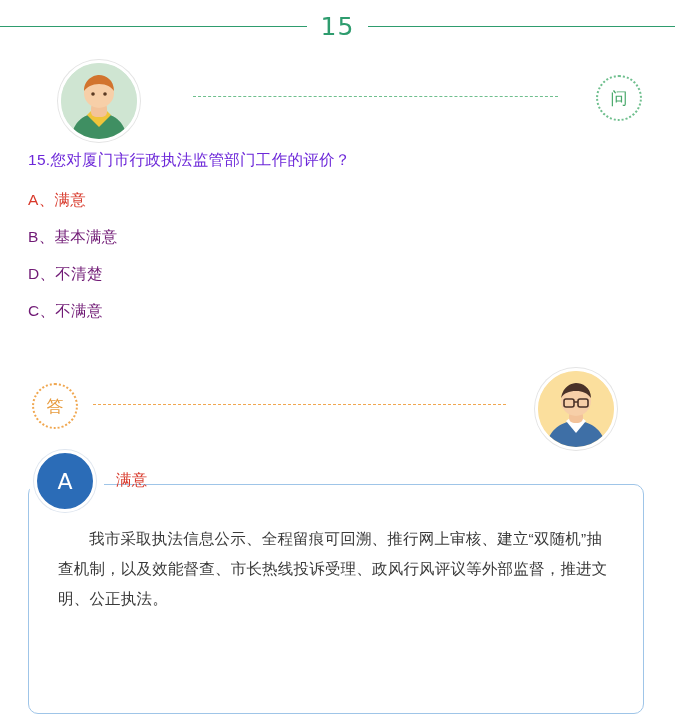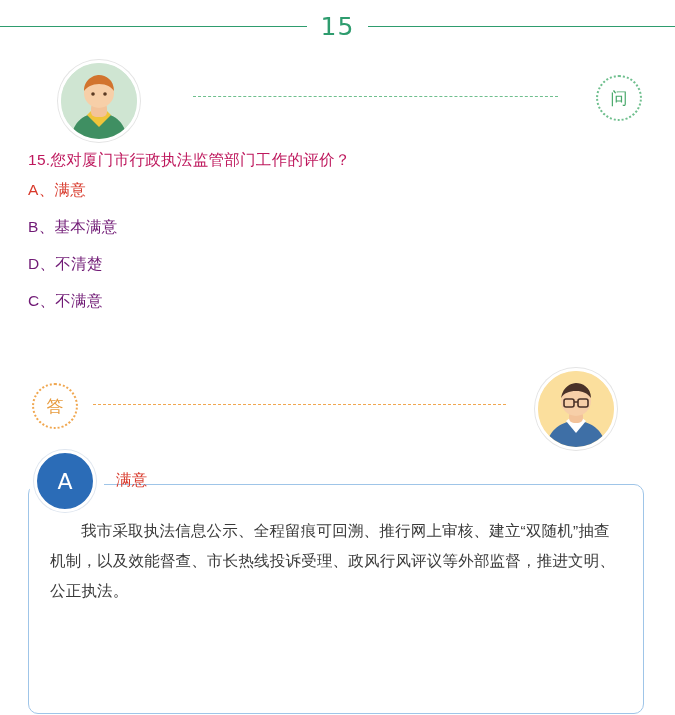--- a/index.html
+++ b/index.html
@@ -107,27 +107,27 @@
     border: 2px dotted #f0a750;
     color: #e79a3c;
   }
 
   
   .question {
     position: absolute;
     left: 28px;
     top: 150px;
     font-size: 15.5px;
-    color: #be185d;
+    color: #6d28d9;
     letter-spacing: 0.3px;
   }
   .options {
     position: absolute;
     left: 28px;
-    top: 180px;
+    top: 190px;
     width: 500px;
   }
   .option {
     font-size: 15.5px;
     color: #701a75;
     margin-bottom: 16px;
     letter-spacing: 0.3px;
   }
   .option.selected { color: #d8392b; }
 
@@ -190,21 +190,21 @@
     position: absolute;
     left: 22px;
     top: 66px;
     width: 574px;
     font-size: 15.5px;
     line-height: 30px;
     color: #3a3a3a;
     letter-spacing: 0.2px;
   }
   .ans-text p {
-    margin: 0;
+    margin: 8px;
     text-indent: 2em;
   }
 </style>
 </head>
 <body>
 
 <div class="page">
 
   <div class="top-header">
     <div class="top-rule left"></div>

